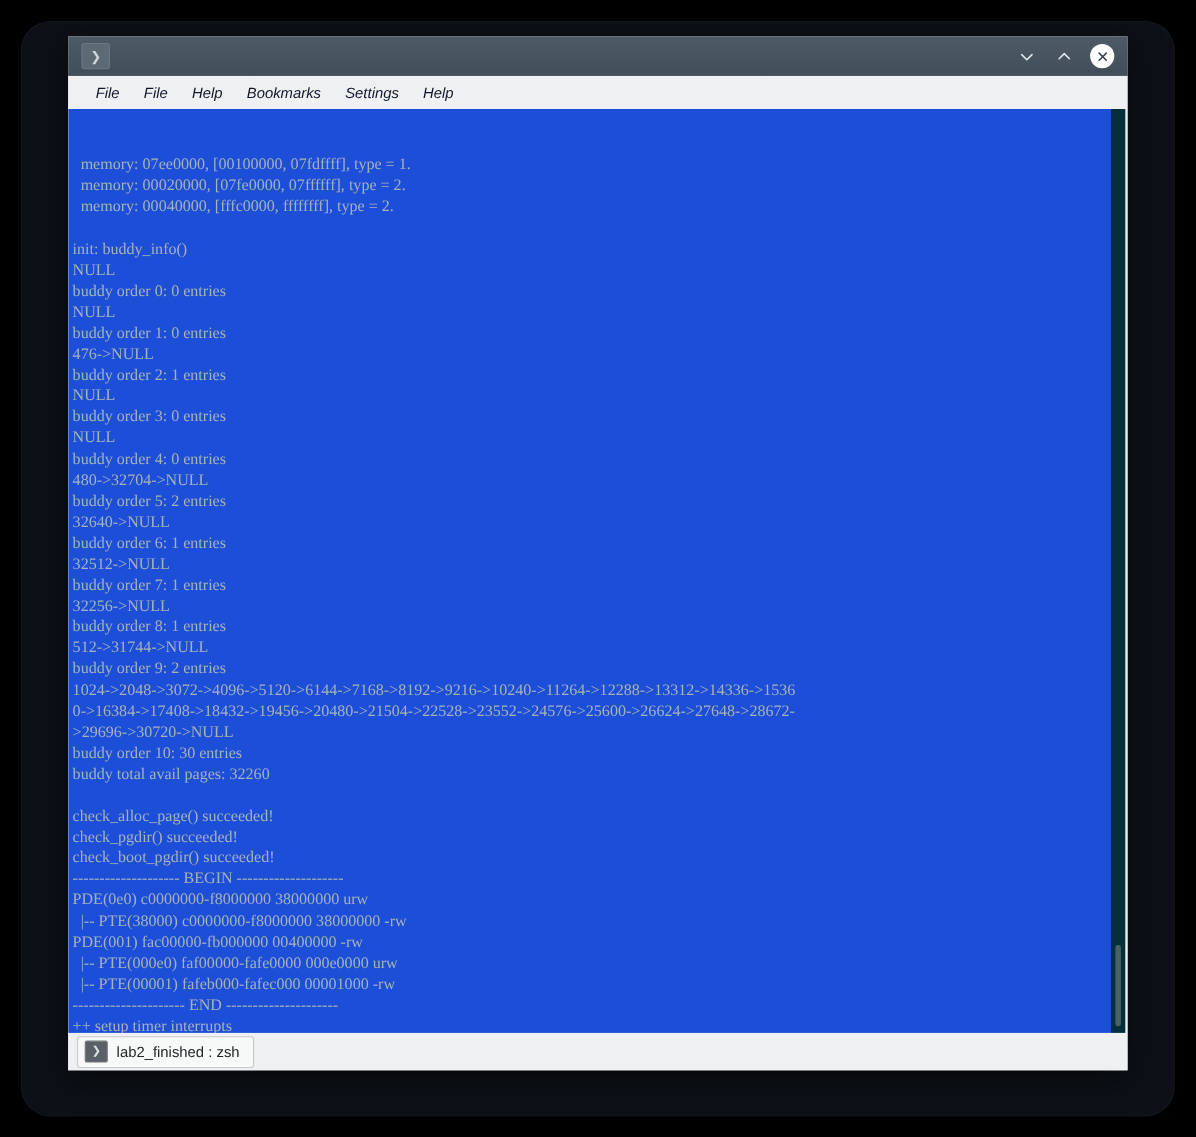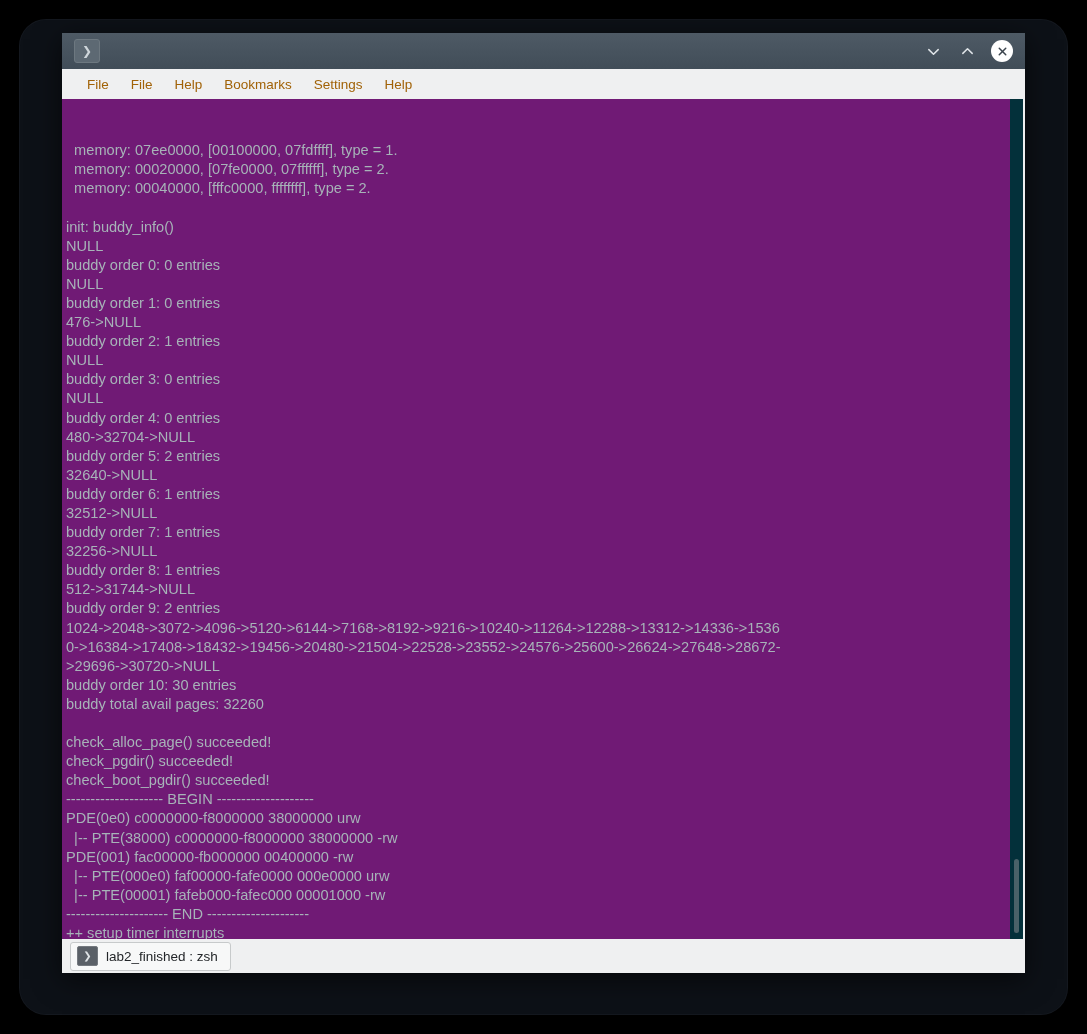--- a/index.html
+++ b/index.html
@@ -105,40 +105,41 @@
     height: 30px;
     flex: 0 0 30px;
     background: #eff0f1;
     display: flex;
     align-items: center;
     padding-left: 14px;
     gap: 0px;
   }
   #menubar .menu-item {
     font-size: 13.5px;
-    color: #a16207;
+    color: #0f172a;
     padding: 4px 11px;
     border-radius: 3px;
     white-space: nowrap;
+    font-style: italic;
   }
 
   
   #term-wrap {
     flex: 1 1 auto;
     background: #eff0f1;
     padding: 0 2px 0 0;
     display: flex;
     position: relative;
     overflow: hidden;
   }
   #terminal {
     flex: 1 1 auto;
-    background: #701a75;
+    background: #1d4ed8;
     color: #a7b3b8;
-    font-family: Liberation Sans, sans-serif;
+    font-family: Liberation Serif, serif;
     font-size: 14.6px;
     line-height: 19.1px;
     padding: 4px 0 0 4px;
     white-space: pre;
     overflow: hidden;
     position: relative;
     letter-spacing: 0px;
   }
   #terminal .line { height: 19.1px; }
 

